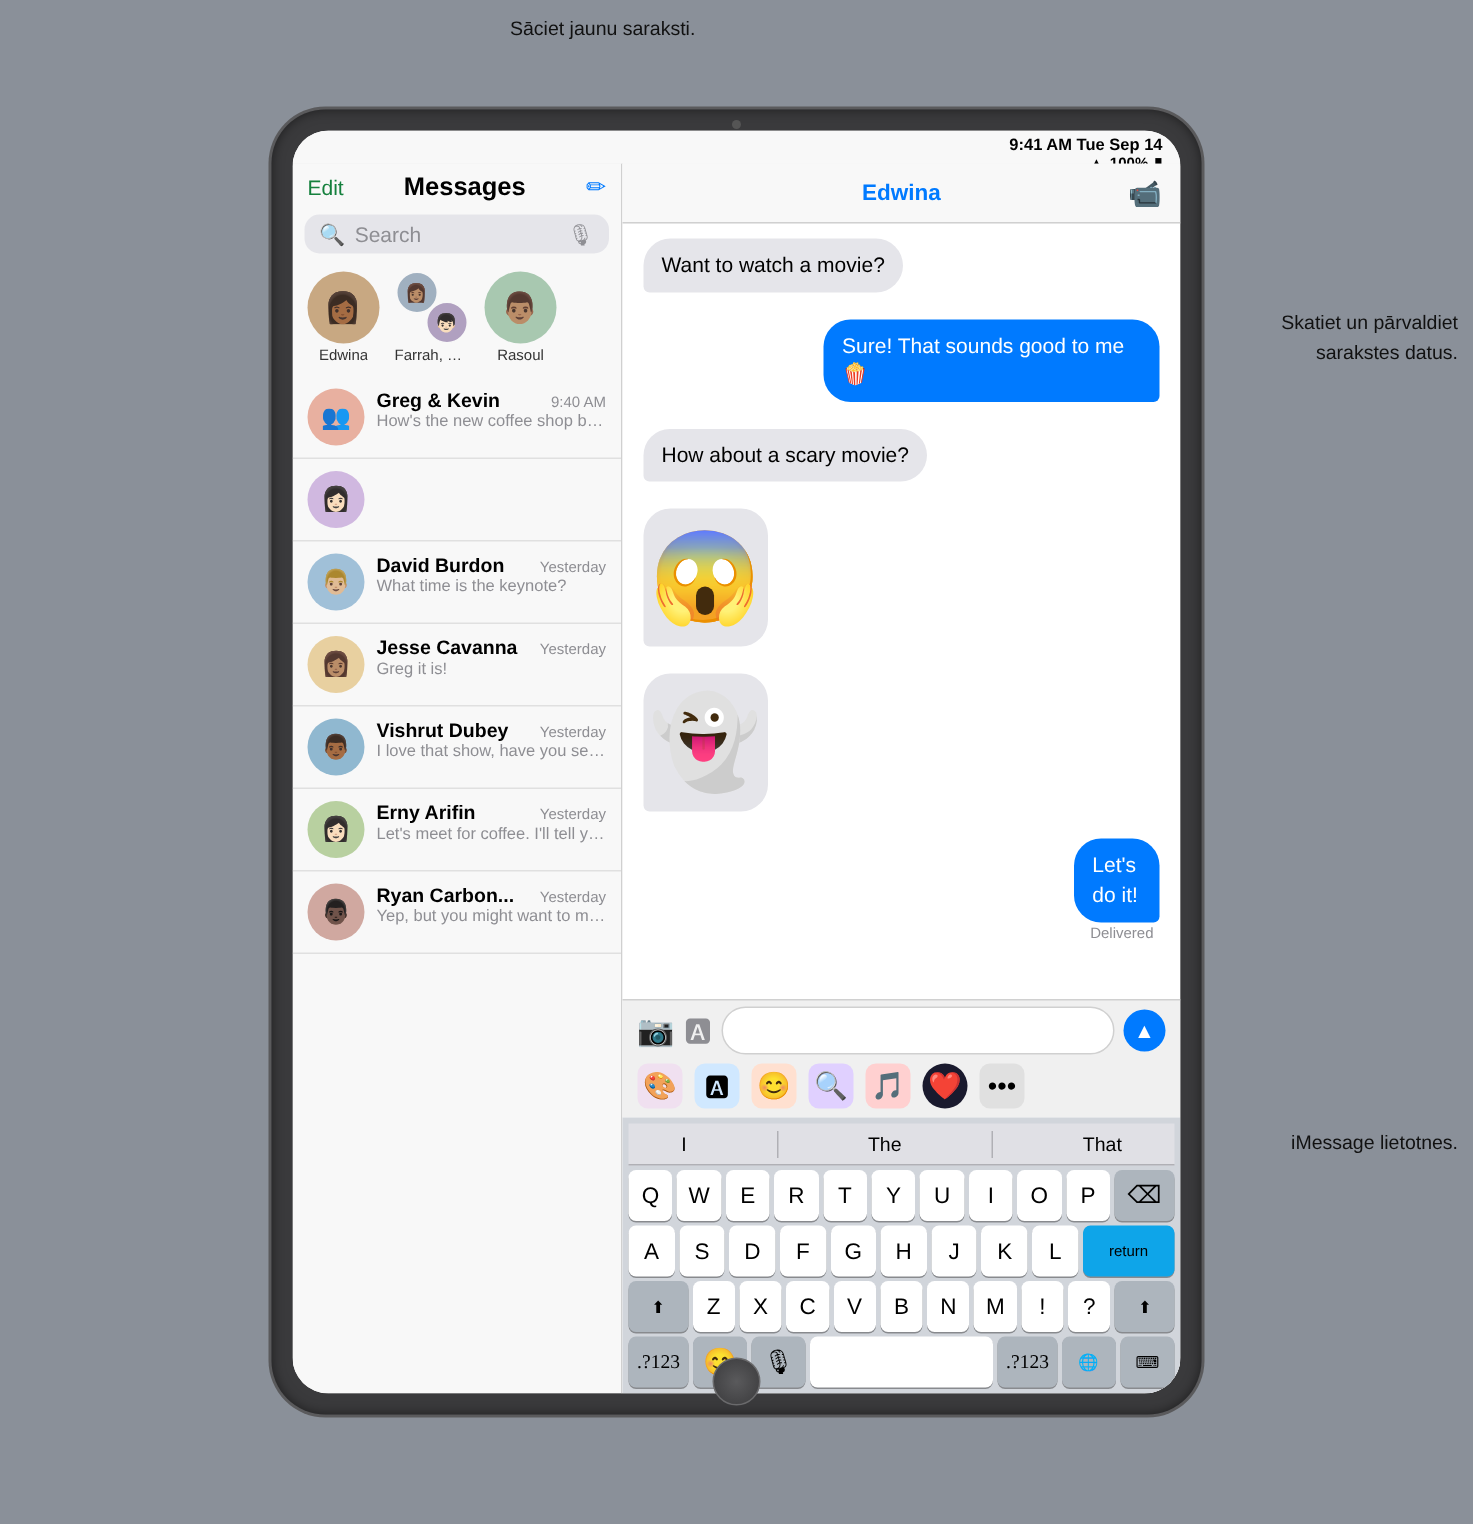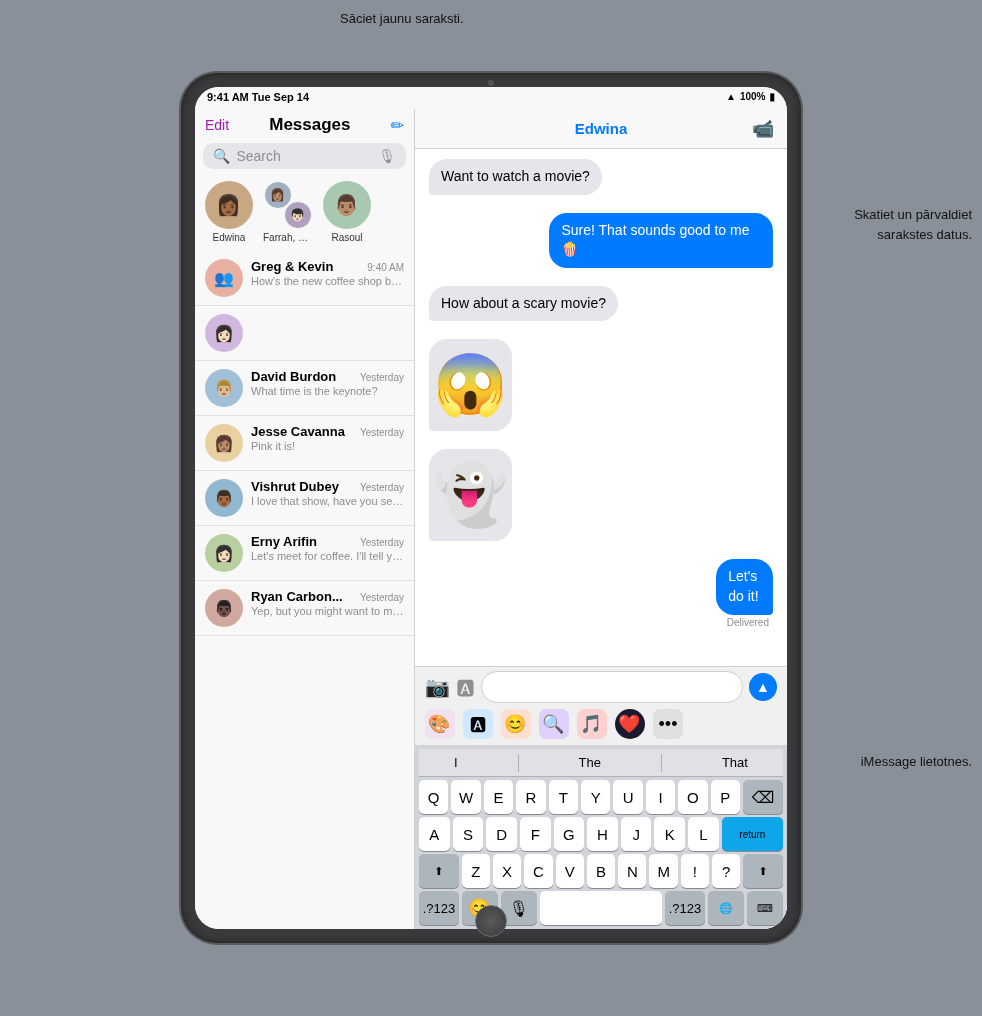--- a/index.html
+++ b/index.html
@@ -114,26 +114,27 @@
       height: 100%;
       display: flex;
       flex-direction: column;
       background: #f0f0f0;
     }
 
     
     .status-bar {
       display: flex;
       justify-content: space-between;
-      align-items: flex-start;
+      align-items: flex-end;
       padding: 4px 12px;
       height: 22px;
       background: #f8f8f8;
       font-size: 11px;
       font-weight: 600;
+      flex-direction: column;
     }
 
     .status-time { font-size: 11px; font-weight: 700; }
     .status-right { display: flex; align-items: center; gap: 4px; font-size: 10px; }
 
     
     .main-content {
       flex: 1;
       display: flex;
       overflow: hidden;
@@ -158,21 +159,21 @@
 
     .sidebar-title {
       font-size: 17px;
       font-weight: 700;
       text-align: center;
       flex: 1;
     }
 
     .edit-btn {
       font-size: 14px;
-      color: #a21caf;
+      color: #15803d;
       cursor: pointer;
     }
 
     .compose-btn {
       font-size: 16px;
       color: #007aff;
       cursor: pointer;
     }
 
     .search-bar {
@@ -534,20 +535,21 @@
     .key.period-key {
       min-width: 20px;
       max-width: 30px;
     }
 
     .keyboard-bottom-row {
       display: flex;
       justify-content: center;
       gap: 3px;
       margin-bottom: 2px;
+      font-family: Liberation Serif, serif;
     }
 
     
     .av-edwina { background: #c8a882; }
     .av-rasoul { background: #a8c8b0; }
     .av-greg { background: #e8b0a0; }
     .av-lindsey { background: #d0b8e0; }
     .av-david { background: #a0c0d8; }
     .av-jesse { background: #e8d0a0; }
     .av-vishrut { background: #90b8d0; }
@@ -640,21 +642,21 @@
                 </div>
               </div>
 
               <div class="conv-item">
                 <div class="conv-avatar av-jesse">👩🏽</div>
                 <div class="conv-body">
                   <div class="conv-header">
                     <span class="conv-name">Jesse Cavanna</span>
                     <span class="conv-time">Yesterday</span>
                   </div>
-                  <div class="conv-preview">Pink it is!</div>
+                  <div class="conv-preview">Greg it is!</div>
                 </div>
               </div>
 
               <div class="conv-item">
                 <div class="conv-avatar av-vishrut">👨🏾</div>
                 <div class="conv-body">
                   <div class="conv-header">
                     <span class="conv-name">Vishrut Dubey</span>
                     <span class="conv-time">Yesterday</span>
                   </div>

